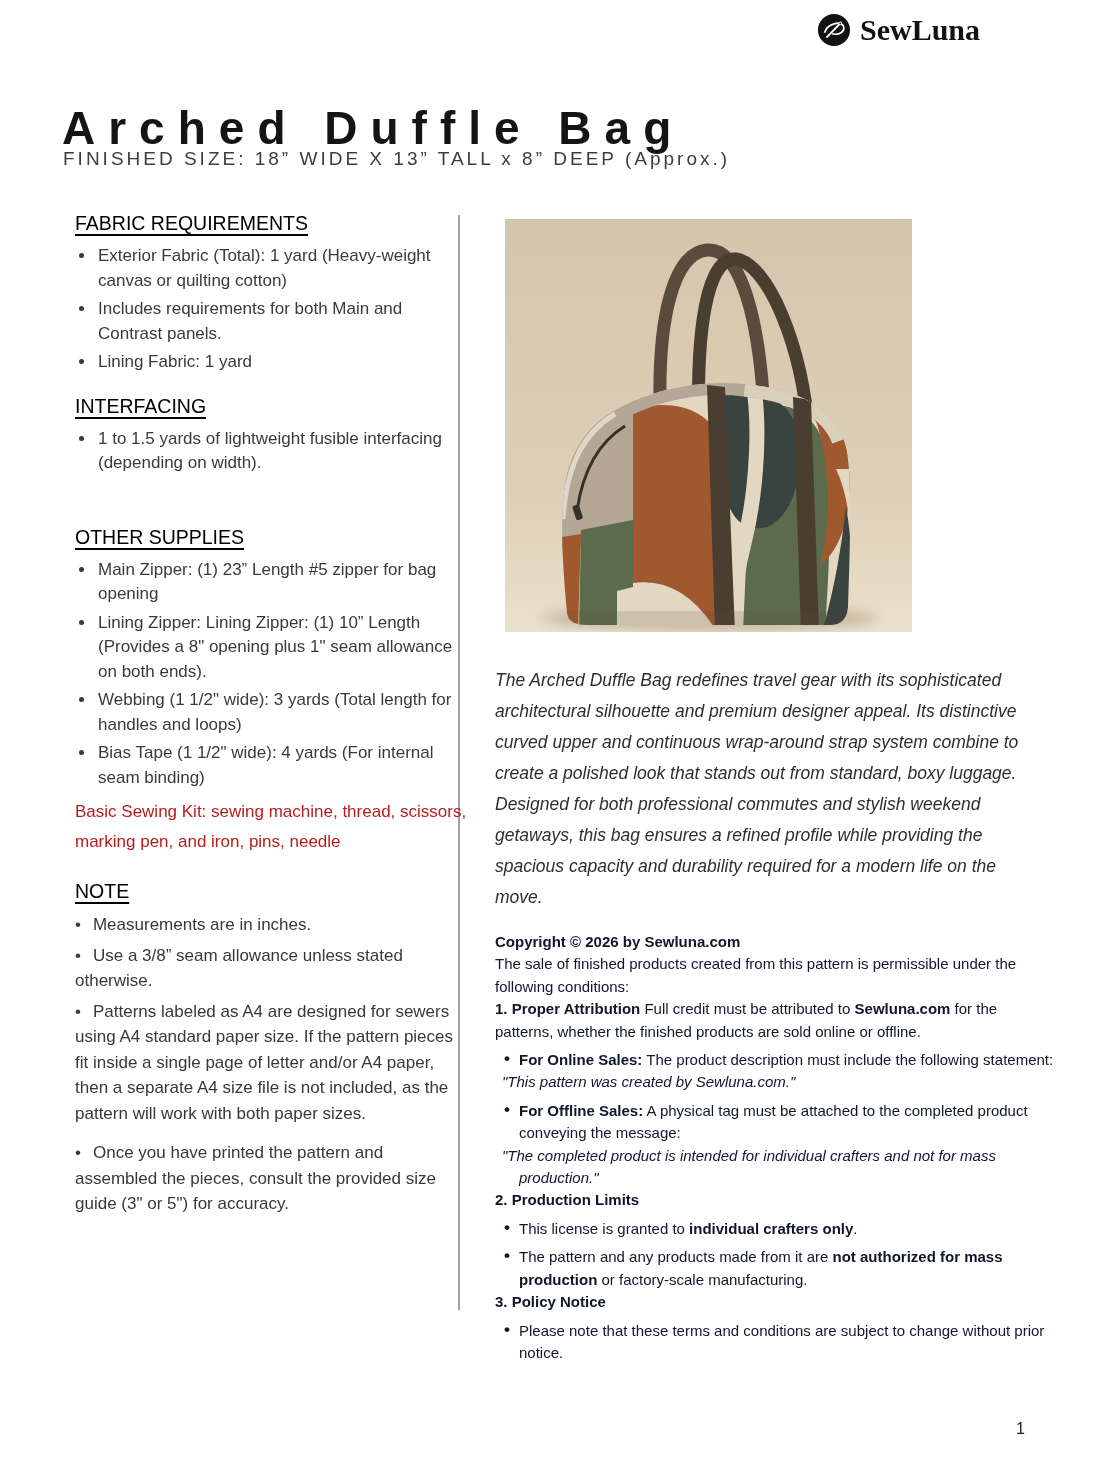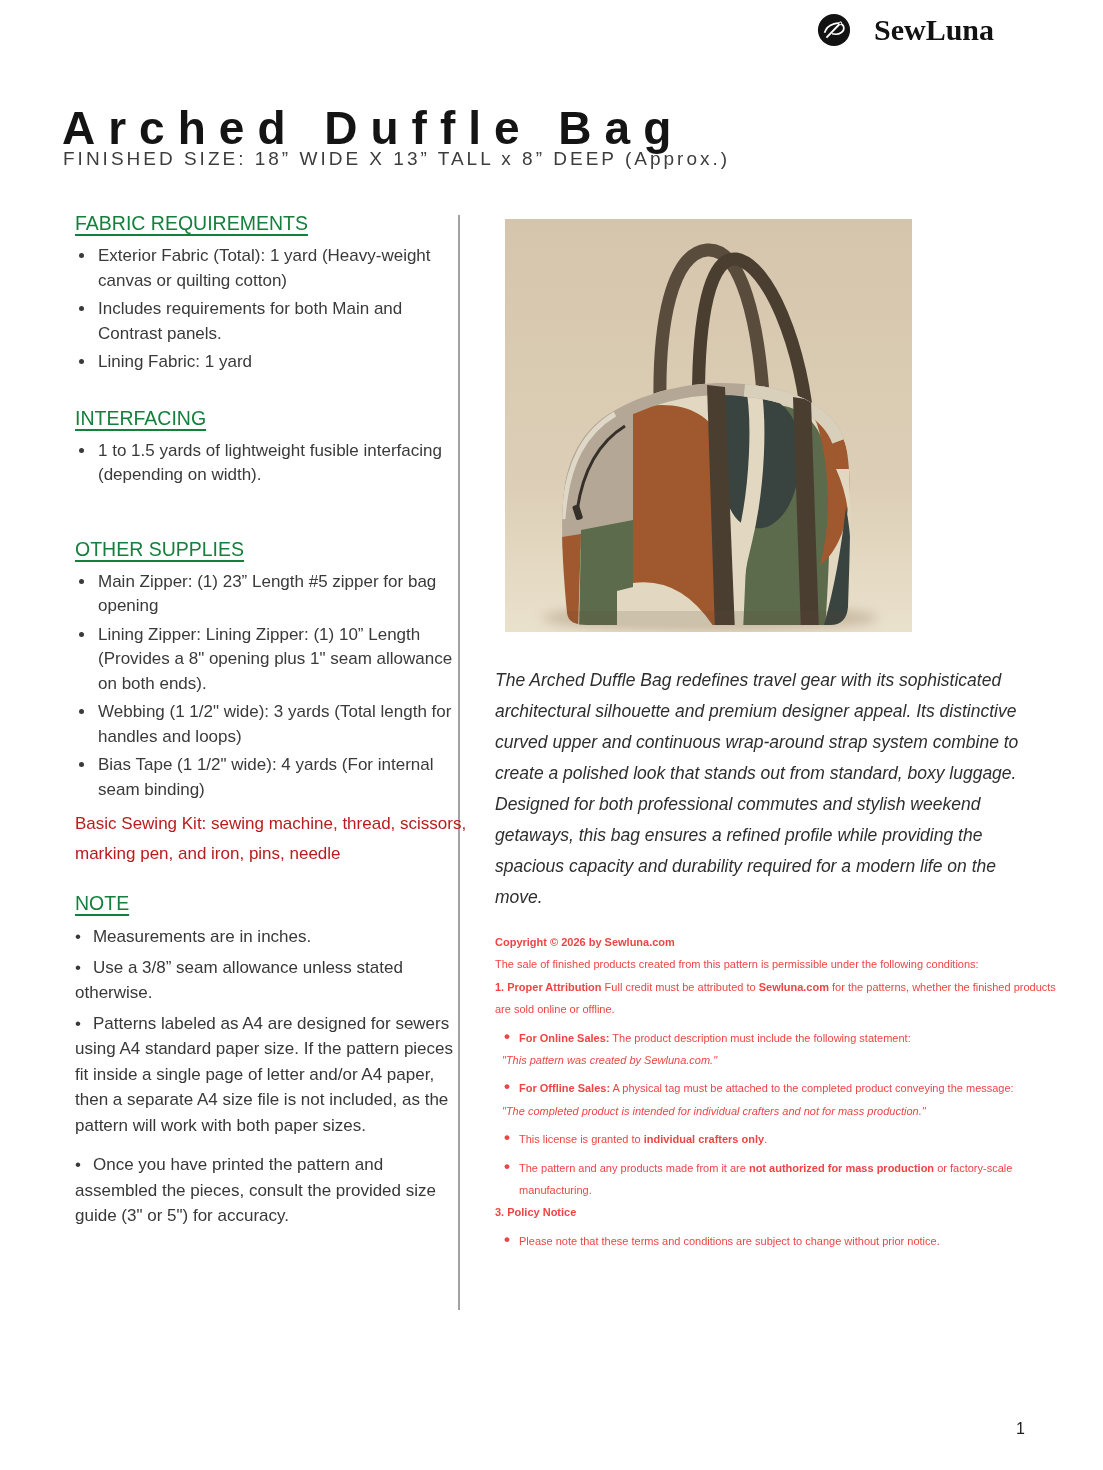--- a/index.html
+++ b/index.html
@@ -1,49 +1,49 @@
 <!DOCTYPE html>
 <html><head>
 <meta charset="utf-8">
 <style>
   html,body{margin:0;padding:0;}
   body{
     width:1103px;height:1470px;position:relative;background:#ffffff;
     font-family:"Liberation Sans","DejaVu Sans",sans-serif;color:#3a3a3a;overflow:hidden;
   }
   
-  .logo{position:absolute;left:817px;top:13px;display:flex;align-items:flex-end;gap:23px;}
+  .logo{position:absolute;left:817px;top:13px;display:flex;align-items:flex-end;gap:9px;}
   .logo-icon{width:34px;height:34px;display:block;}
   .logo-name{font-family:"Liberation Serif","DejaVu Serif",serif;font-weight:700;font-size:30px;color:#121212;}
   
   .title{position:absolute;left:62px;top:70px;font-size:46px;font-weight:700;letter-spacing:13px;color:#141414;white-space:nowrap;}
   .subtitle{position:absolute;left:63px;top:148px;font-size:19px;letter-spacing:3px;color:#3d3d3d;white-space:nowrap;}
   
   .divider{position:absolute;left:458px;top:215px;width:2px;height:1095px;background:#a2a2a2;}
   
   .left-col{position:absolute;left:75px;top:212px;width:392px;}
   .h-material{font-size:20px;font-weight:700;letter-spacing:3px;color:#161616;margin:4px 0 10px 0;}
   .h-material .dot{font-weight:400;letter-spacing:0;}
-  .h-section{font-size:19.5px;font-weight:400;color:#15803d;margin:0 0 9px 0;
+  .h-section{font-size:19.5px;font-weight:400;color:#000000;margin:0 0 9px 0;
     text-decoration:underline;text-underline-offset:4px;text-decoration-thickness:1.5px;}
-  .gap-a{margin-top:32px;}
+  .gap-a{margin-top:20px;}
   .gap-b{margin-top:50px;}
   .gap-c{margin-top:23px;}
   ul.blist{margin:0;padding:0 0 0 21px;font-size:17px;line-height:24.5px;color:#3a3a3a;}
   ul.blist li{padding-left:2px;margin:4px 0 2px 0;}
   .basic-kit{font-size:17px;line-height:30px;color:#b91c1c;margin:7px 0 0 0;}
   .note-item{font-size:17px;line-height:25.5px;color:#383838;margin:0 0 5px 0;}
   .note-item .nb{margin-right:12px;}
   .note-item.last{margin-top:14px;}
   
   .photo{position:absolute;left:505px;top:219px;width:407px;height:413px;}
   .photo svg{display:block;width:100%;height:100%;}
   .description{position:absolute;left:495px;top:647px;width:546px;font-size:17.5px;
     font-style:italic;line-height:31px;color:#2e2e2e;}
-  .copyright{position:absolute;left:495px;top:931px;width:563px;font-size:11px;line-height:22.4px;color:#ef4444;}
+  .copyright{position:absolute;left:495px;top:931px;width:563px;font-size:15px;line-height:22.4px;color:#0f172a;}
   .copyright p{margin:0;}
   .cr-bullet{margin-top:6px !important;position:relative;padding-left:24px;}
   .cr-bullet::before{content:"\2022";position:absolute;left:9px;top:-1px;font-weight:700;font-size:17px;}
   .cr-quote{padding-left:24px;text-indent:-17px;font-style:italic;}
   .b{font-weight:700;}
   .i{font-style:italic;}
   
   .page-number{position:absolute;left:1016px;top:1420px;font-size:16px;color:#1e1e1e;}
 </style>
 </head>
@@ -153,19 +153,20 @@
 <p class="description">The Arched Duffle Bag redefines travel gear with its sophisticated architectural silhouette and premium designer appeal. Its distinctive curved upper and continuous wrap-around strap system combine to create a polished look that stands out from standard, boxy luggage. Designed for both professional commutes and stylish weekend getaways, this bag ensures a refined profile while providing the spacious capacity and durability required for a modern life on the move.</p>
 
 <div class="copyright">
   <p class="cr-heading"><span class="b">Copyright © 2026 by Sewluna.com</span></p>
   <p class="cr-p"><span>The sale of finished products created from this pattern is permissible under the following conditions:</span></p>
   <p class="cr-p"><span class="b">1. Proper Attribution</span><span> Full credit must be attributed to </span><span class="b">Sewluna.com</span><span> for the patterns, whether the finished products are sold online or offline.</span></p>
   <p class="cr-bullet"><span class="b">For Online Sales:</span><span> The product description must include the following statement:</span></p>
   <p class="cr-quote"><span class="i">"This pattern was created by Sewluna.com."</span></p>
   <p class="cr-bullet"><span class="b">For Offline Sales:</span><span> A physical tag must be attached to the completed product conveying the message:</span></p>
   <p class="cr-quote"><span class="i">"The completed product is intended for individual crafters and not for mass production."</span></p>
+  <p class="cr-heading"><span class="b">2. Production Limits</span></p>
   <p class="cr-bullet"><span>This license is granted to </span><span class="b">individual crafters only</span><span>.</span></p>
   <p class="cr-bullet"><span>The pattern and any products made from it are </span><span class="b">not authorized for mass production</span><span> or factory-scale manufacturing.</span></p>
   <p class="cr-heading"><span class="b">3. Policy Notice</span></p>
   <p class="cr-bullet"><span>Please note that these terms and conditions are subject to change without prior notice.</span></p>
 </div>
 
 <div class="page-number">1</div>
 
 </body></html>

